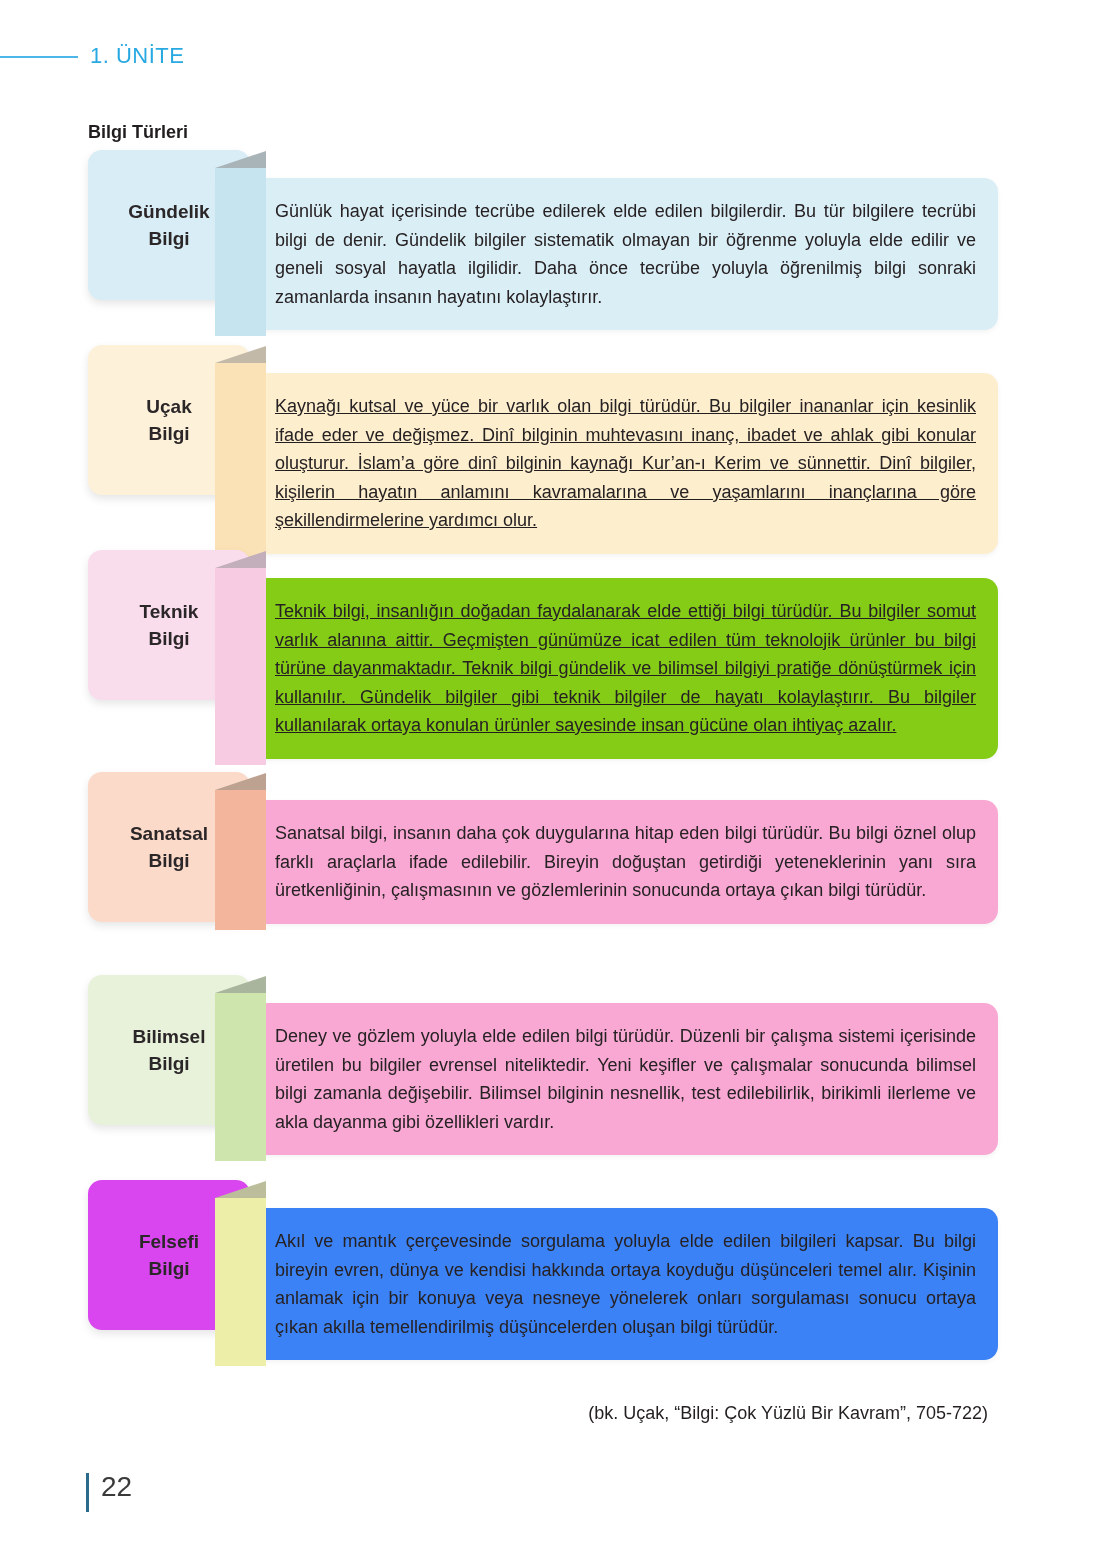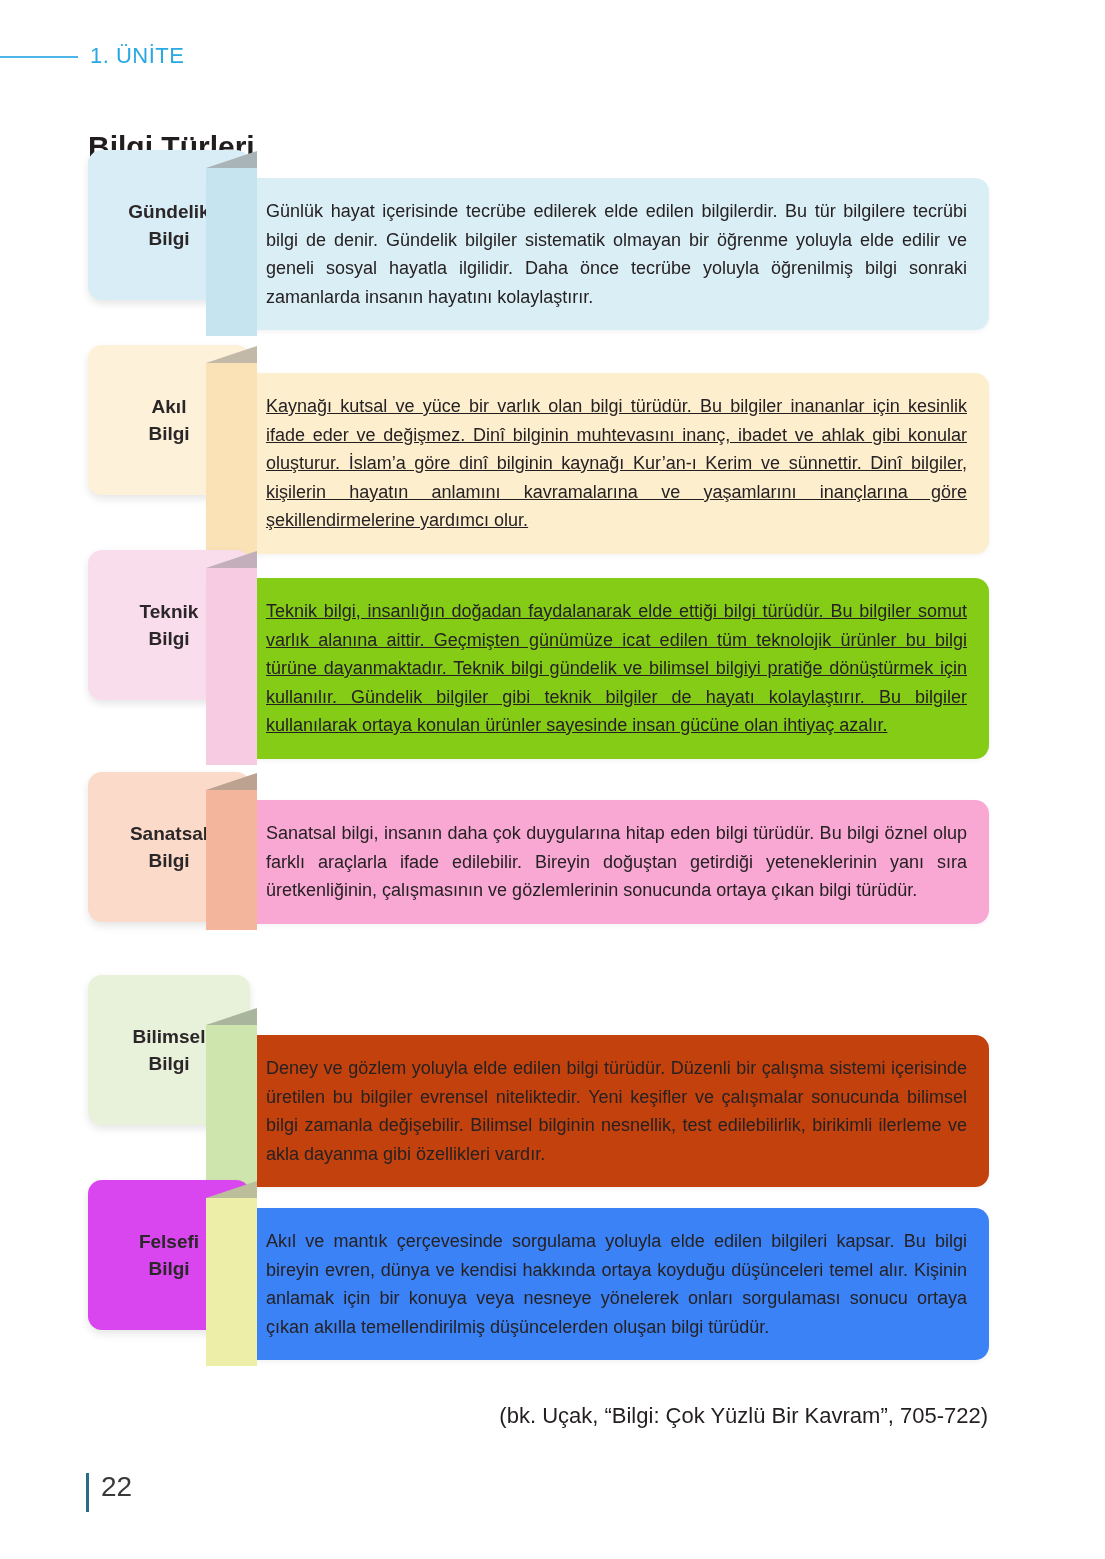--- a/index.html
+++ b/index.html
@@ -3,48 +3,48 @@
 <meta charset="utf-8">
 <style>
   html,body{margin:0;padding:0;}
   body{
     width:1105px;height:1559px;position:relative;background:#ffffff;
     font-family:"Liberation Sans", sans-serif;color:#231f20;overflow:hidden;
   }
   
   .unit-line{position:absolute;left:0;top:56px;width:78px;height:2px;background:#4db6e8;}
   .unit-label{position:absolute;left:90px;top:43px;font-size:22px;color:#29a9e1;letter-spacing:.5px;}
-  .page-title{position:absolute;left:88px;top:110px;font-size:30px;font-weight:bold;color:#221e1f;}
+  .page-title{position:absolute;left:88px;top:110px;font-size:18px;font-weight:bold;color:#221e1f;}
   
   .section{position:absolute;left:0;width:1105px;height:0;}
   .sec-0{top:150px}.sec-1{top:345px}.sec-2{top:550px}.sec-3{top:772px}.sec-4{top:975px}.sec-5{top:1180px}
   .label-box{
     position:absolute;left:88px;top:0;width:162px;height:150px;
     border-radius:14px;display:flex;align-items:center;justify-content:center;
     box-shadow:0 4px 8px rgba(0,0,0,0.10);
   }
   .label-text{
     white-space:pre-line;text-align:center;font-weight:bold;font-size:19px;
     line-height:27px;color:#2b2628;
   }
   .content-box{
-    position:absolute;left:209px;top:28px;width:780px;box-sizing:border-box;
+    position:absolute;left:218px;top:28px;width:780px;box-sizing:border-box;
     padding:19px 22px 19px 57px;border-radius:2px 14px 14px 6px;
     box-shadow:0 2px 5px rgba(0,0,0,0.05);
   }
   .content-text{
     font-size:18px;line-height:28.5px;text-align:justify;color:#262123;margin:0;
   }
   .ribbon{position:absolute;left:-3px;top:-10px;bottom:-6px;width:51px;}
   .fold{
     position:absolute;left:-3px;top:-27px;width:51px;height:17px;
     clip-path:polygon(0 100%, 100% 0, 100% 100%);
   }
   
-  .citation{position:absolute;right:117px;top:1403px;font-size:22px;color:#231f20;}
+  .citation{position:absolute;right:117px;top:1403px;font-size:18px;color:#231f20;}
   .footer-bar{position:absolute;left:86px;top:1473px;width:3px;height:39px;background:#2a6b8b;}
   .page-number{position:absolute;left:101px;top:1471px;font-size:28px;color:#3a3a3a;}
 </style>
 </head>
 <body>
 
 <div class="unit-line"></div>
 <div class="unit-label" style="color: rgb(41, 169, 225);">1. ÜNİTE</div>
 <h1 class="page-title">Bilgi Türleri</h1>
 
@@ -55,21 +55,21 @@
   </div>
   <div class="content-box" style="background: rgb(218, 238, 246);">
     <div class="ribbon" style="background: rgb(197, 228, 239);"></div>
     <div class="fold" style="background: rgb(169, 180, 184);"></div>
     <p class="content-text">Günlük hayat içerisinde tecrübe edilerek elde edilen bilgilerdir. Bu tür bilgilere tecrübi bilgi de denir. Gündelik bilgiler sistematik olmayan bir öğrenme yoluyla elde edilir ve geneli sosyal hayatla ilgilidir. Daha önce tecrübe yoluyla öğrenilmiş bilgi sonraki zamanlarda insanın hayatını kolaylaştırır.</p>
   </div>
 </div>
 
 <div class="section sec-1">
   <div class="label-box" style="background: rgb(253, 241, 217);">
-    <div class="label-text">Akıl
+    <div class="label-text">Uçak
 Bilgi</div>
   </div>
   <div class="content-box" style="background: rgb(253, 238, 205); text-decoration: underline;">
     <div class="ribbon" style="background: rgb(250, 226, 182);"></div>
     <div class="fold" style="background: rgb(194, 185, 168);"></div>
     <p class="content-text">Kaynağı kutsal ve yüce bir varlık olan bilgi türüdür. Bu bilgiler inananlar için kesinlik ifade eder ve değişmez. Dinî bilginin muhtevasını inanç, ibadet ve ahlak gibi konular oluşturur. İslam’a göre dinî bilginin kaynağı Kur’an-ı Kerim ve sünnettir. Dinî bilgiler, kişilerin hayatın anlamını kavramalarına ve yaşamlarını inançlarına göre şekillendirmelerine yardımcı olur.</p>
   </div>
 </div>
 
 <div class="section sec-2">
@@ -94,21 +94,21 @@
     <div class="fold" style="background: rgb(189, 162, 145);"></div>
     <p class="content-text">Sanatsal bilgi, insanın daha çok duygularına hitap eden bilgi türüdür. Bu bilgi öznel olup farklı araçlarla ifade edilebilir. Bireyin doğuştan getirdiği yeteneklerinin yanı sıra üretkenliğinin, çalışmasının ve gözlemlerinin sonucunda ortaya çıkan bilgi türüdür.</p>
   </div>
 </div>
 
 <div class="section sec-4">
   <div class="label-box" style="background: rgb(232, 242, 218);">
     <div class="label-text">Bilimsel
 Bilgi</div>
   </div>
-  <div class="content-box" style="background: #c2410c; margin-top: 32px;">
+  <div class="content-box" style="background: #f9a8d4;">
     <div class="ribbon" style="background: rgb(207, 229, 174);"></div>
     <div class="fold" style="background: rgb(169, 181, 156);"></div>
     <p class="content-text">Deney ve gözlem yoluyla elde edilen bilgi türüdür. Düzenli bir çalışma sistemi içerisinde üretilen bu bilgiler evrensel niteliktedir. Yeni keşifler ve çalışmalar sonucunda bilimsel bilgi zamanla değişebilir. Bilimsel bilginin nesnellik, test edilebilirlik, birikimli ilerleme ve akla dayanma gibi özellikleri vardır.</p>
   </div>
 </div>
 
 <div class="section sec-5">
   <div class="label-box" style="background: #d946ef;">
     <div class="label-text">Felsefi
 Bilgi</div>

